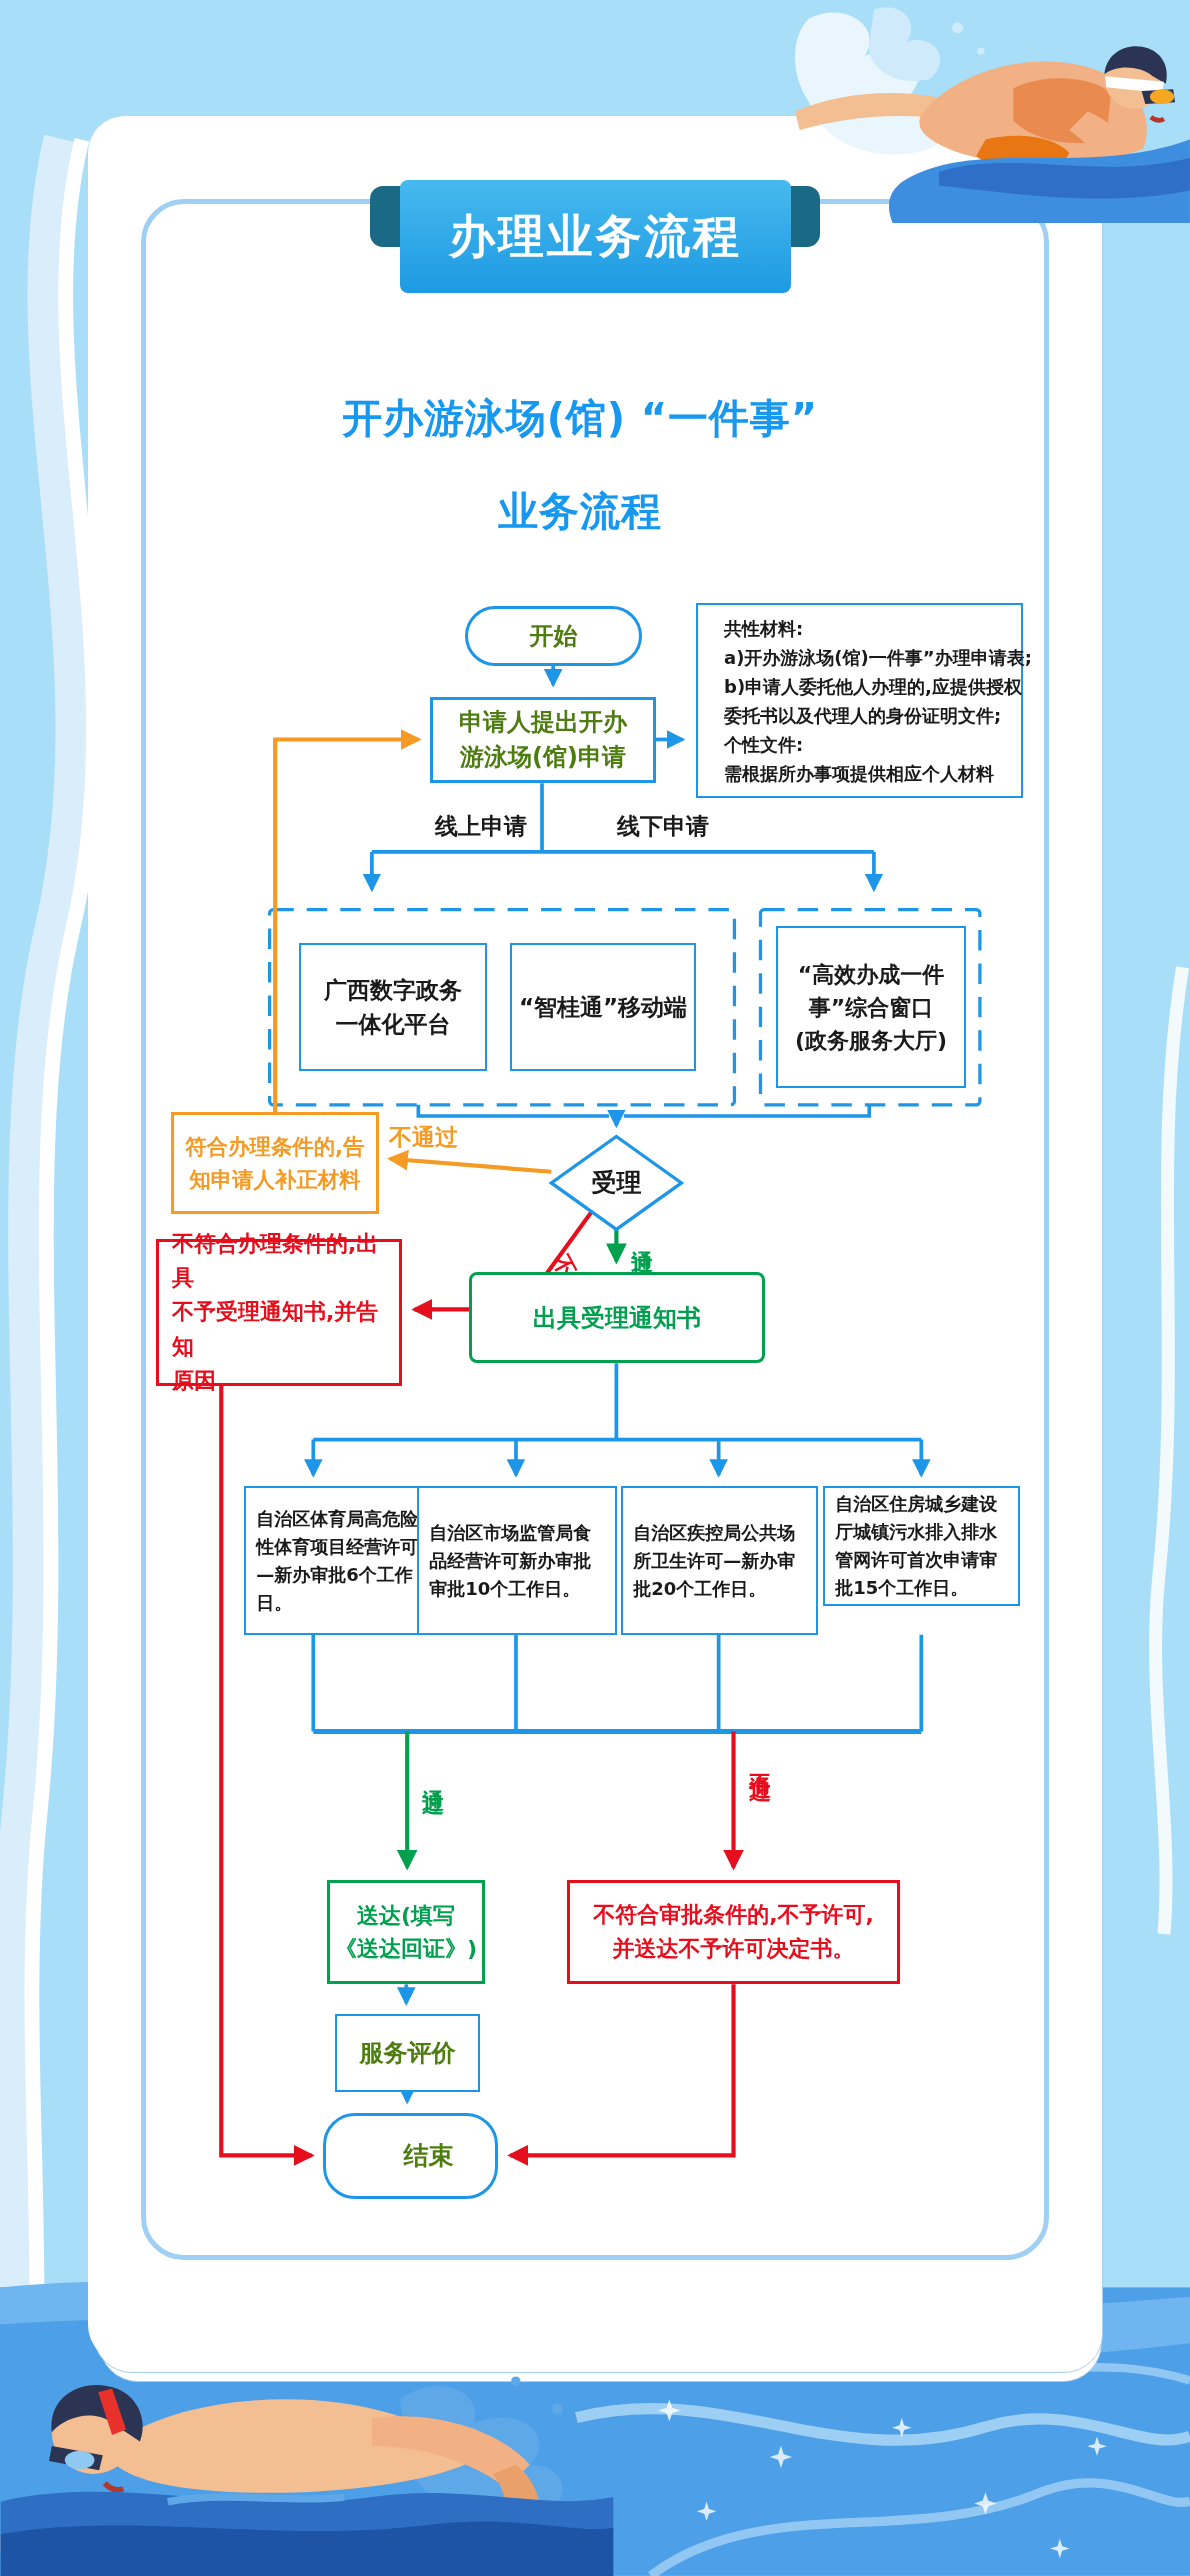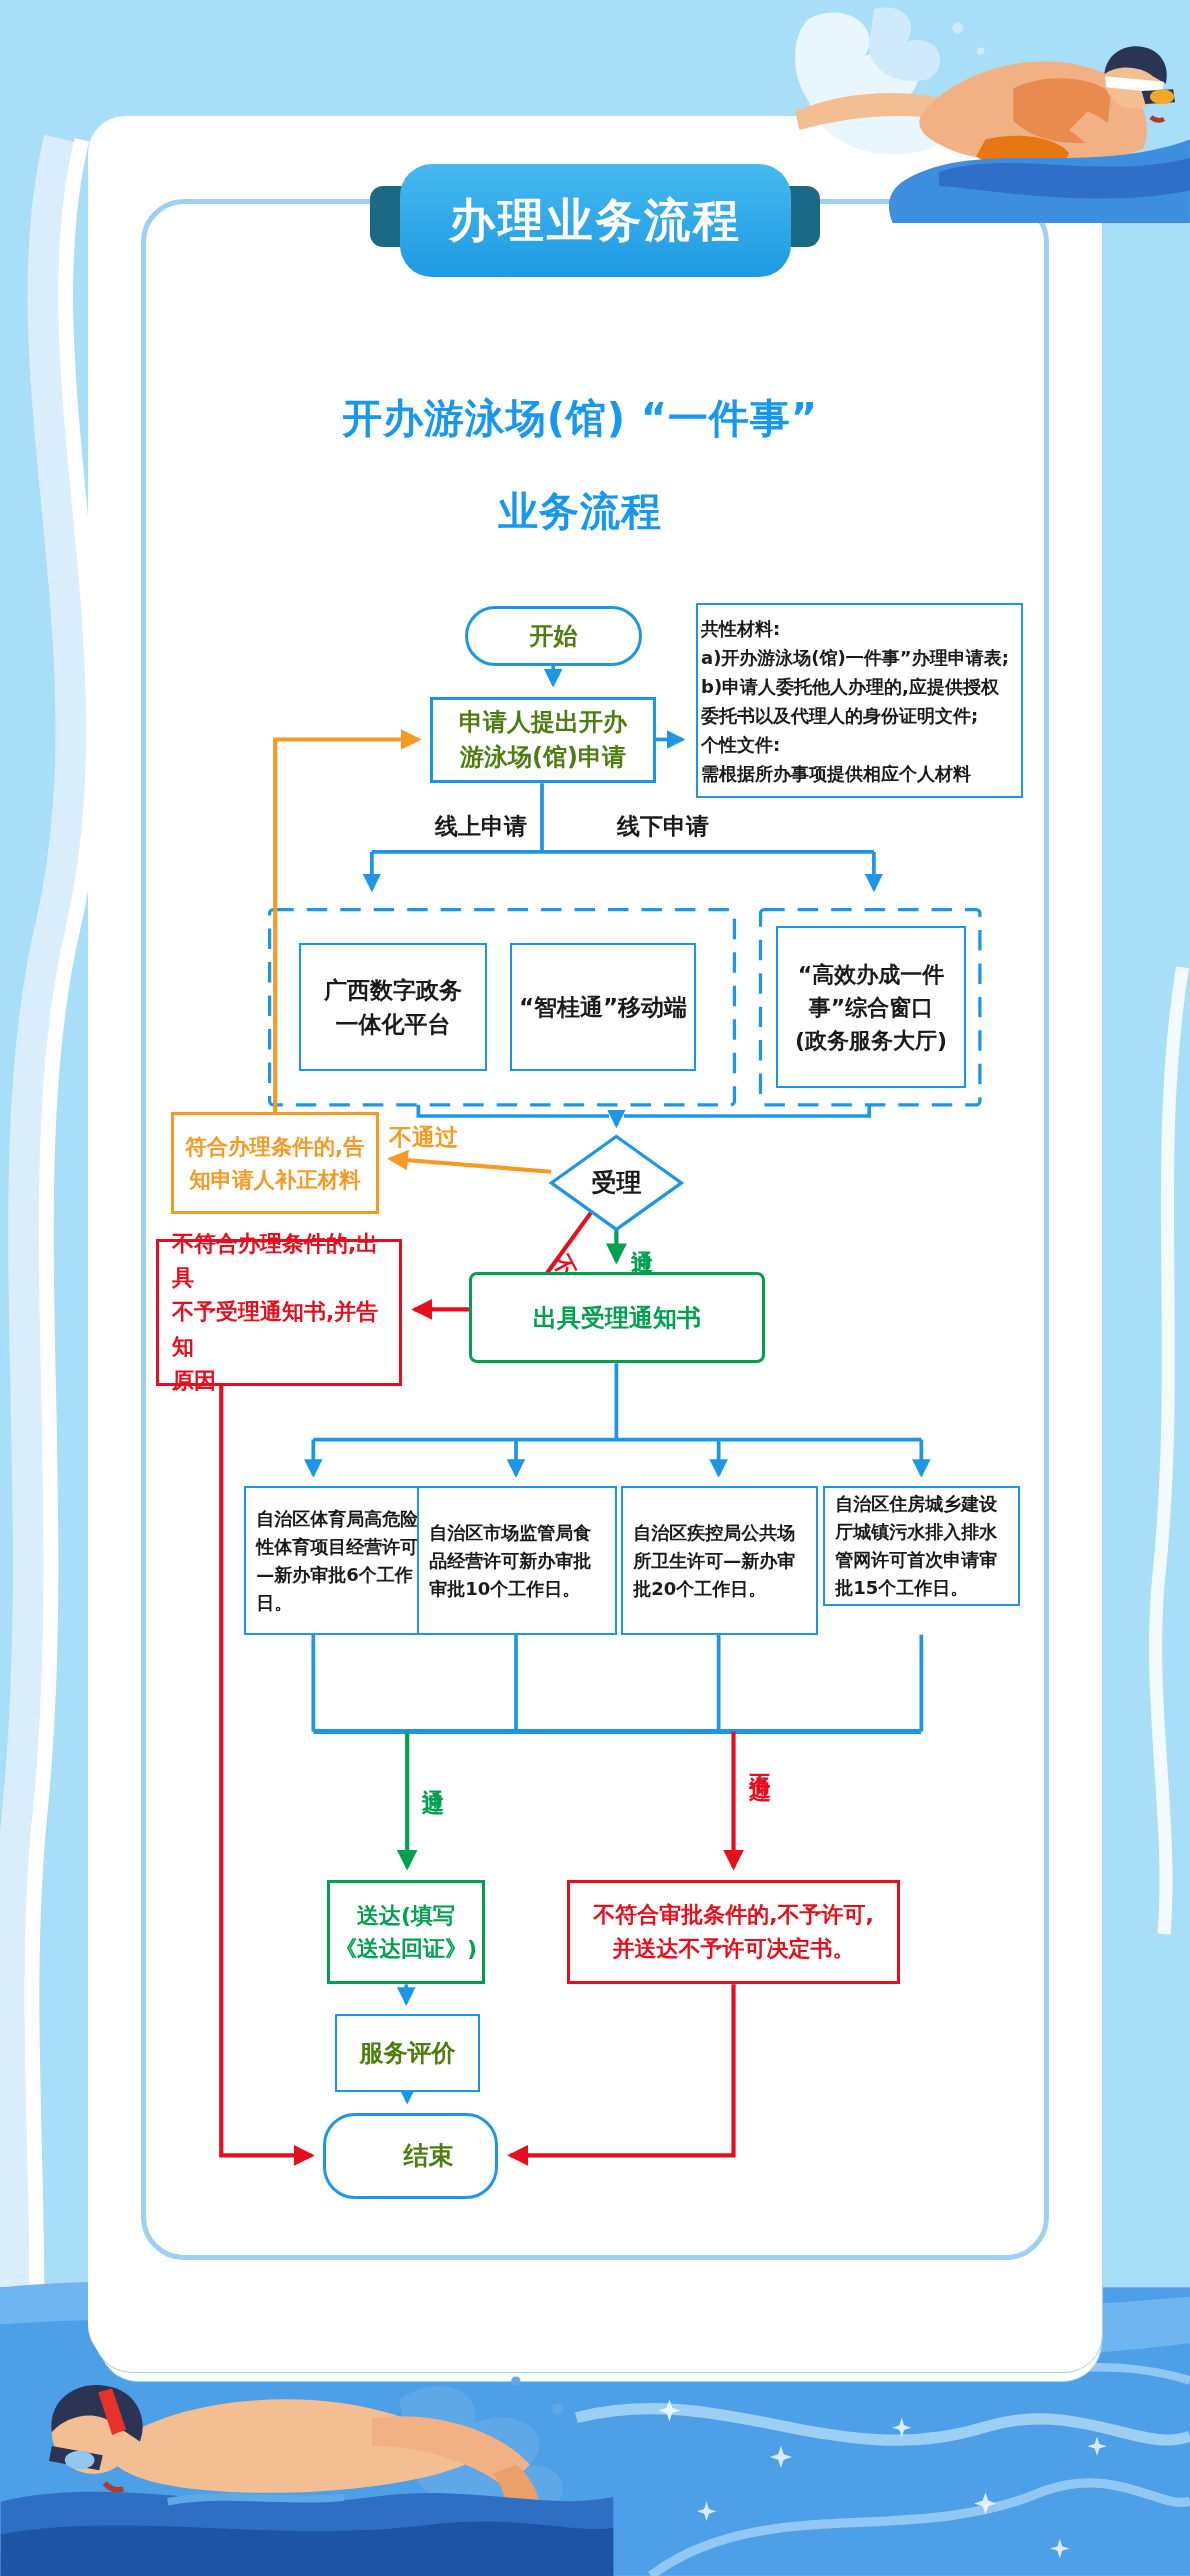--- a/index.html
+++ b/index.html
@@ -13,43 +13,43 @@
   svg.layer { position:absolute; left:0; top:0; pointer-events:none; }
 
   
   .sheet { position:absolute; background:#ffffff; border:1.9px solid #AACFEC; border-radius:39px; }
   .card  { position:absolute; background:#ffffff; border-radius:37px; }
   .inner-border { position:absolute; border:5.6px solid #9FD0F4; border-radius:43px; }
 
   
   .badge-fold { position:absolute; width:65px; height:61px; background:#1A6A85; border-radius:13px; }
   .badge-panel {
-    position:absolute; left:400px; top:164px; width:391px; height:113px;
+    position:absolute; left:400px; top:180px; width:391px; height:113px;
     background:linear-gradient(180deg,#46B9EF 0%, #1E9AE2 100%);
-    border-radius:32px; display:flex; align-items:center; justify-content:center;
+    border-radius:8px; display:flex; align-items:center; justify-content:center;
   }
   .badge-panel span { color:#ffffff; font-size:46px; font-weight:bold; letter-spacing:2.8px; }
 
   .title { position:absolute; left:115px; width:930px; text-align:center;
            color:#1697F0; font-weight:bold; font-size:40px; letter-spacing:0.9px; }
 
   
   .node { position:absolute; background:#ffffff; display:flex; flex-direction:column;
           align-items:center; justify-content:center; text-align:center; }
   .b-blue   { border:2.8px solid #1E96E8; }
   .b-blue-t { border:3.3px solid #1E96E8; }
   .b-orange { border:3.3px solid #F59A23; color:#F59A23; }
   .b-red    { border:3.3px solid #E60E1C; color:#E60E1C; }
   .b-green  { border:3.3px solid #00A04E; color:#00A04E; }
   .stadium  { border-radius:32px; }
   .txt-26 { font-size:24px; font-weight:bold; line-height:1.45; color:#4d7c0f; }
   .txt-25 { font-size:23px; font-weight:bold; line-height:1.5; color:#1a1a1a; }
   .txt-24 { font-size:22px; font-weight:bold; line-height:1.5; color:#1a1a1a; }
   .c-inherit div, .c-inherit span { color:inherit; }
-  .mat { align-items:flex-start; text-align:left; padding:11px 3px; }
+  .mat { align-items:flex-start; text-align:left; padding:11px 26px; }
   .mat div { font-size:18px; font-weight:bold; line-height:29px; color:#1a1a1a; white-space:nowrap; }
   .dept { align-items:flex-start; text-align:left; padding:9.3px 10.2px; }
   .dept div { font-size:18px; font-weight:bold; line-height:28px; color:#1a1a1a; }
   .lbl { position:absolute; font-weight:bold; font-size:23px; color:#1a1a1a; }
   .lbl-v { position:absolute; font-weight:bold; font-size:22px;
            writing-mode:vertical-rl; text-orientation:upright; letter-spacing:2.8px; }
   .orange-t { color:#F59A23; } .red-t { color:#E60E1C; } .green-t { color:#00A04E; }
   .rot-lbl { position:absolute; font-weight:bold; font-size:22px; color:#E60E1C;
              transform:rotate(62deg); transform-origin:left center; letter-spacing:4.6px; white-space:nowrap; }
 </style>

